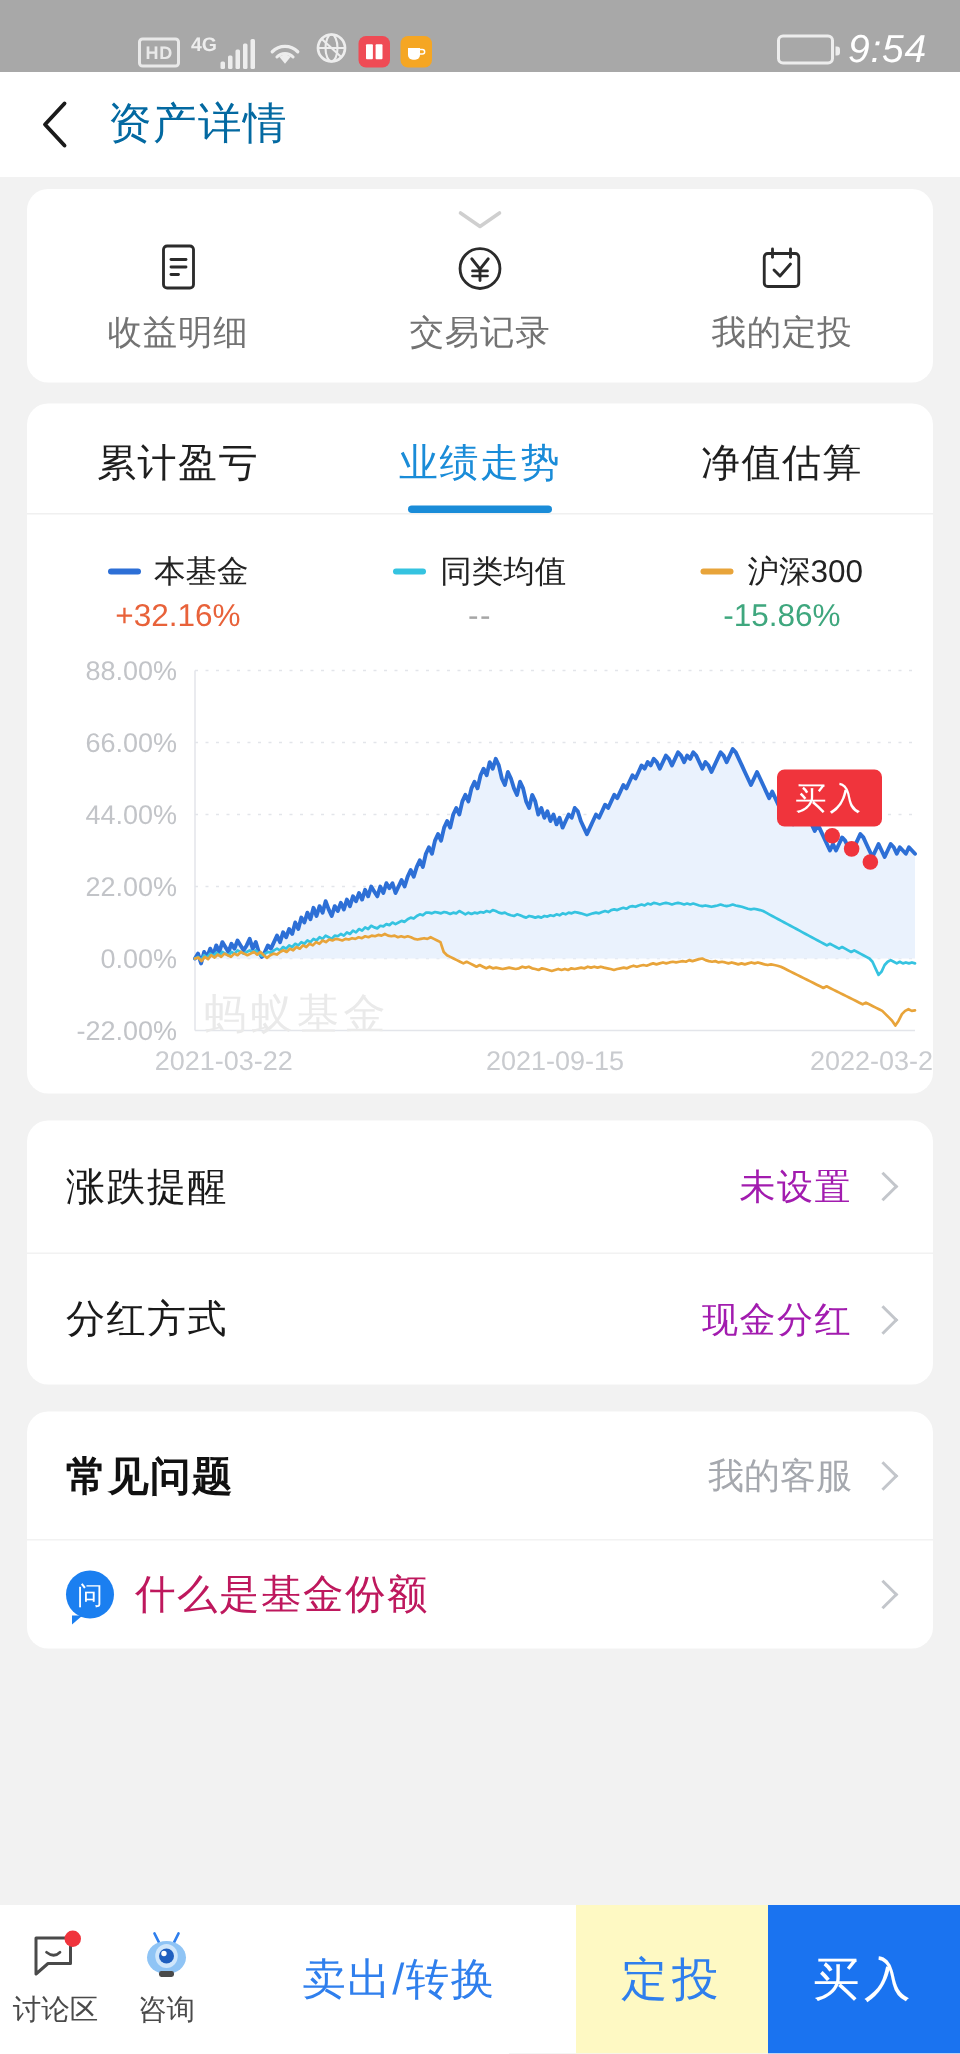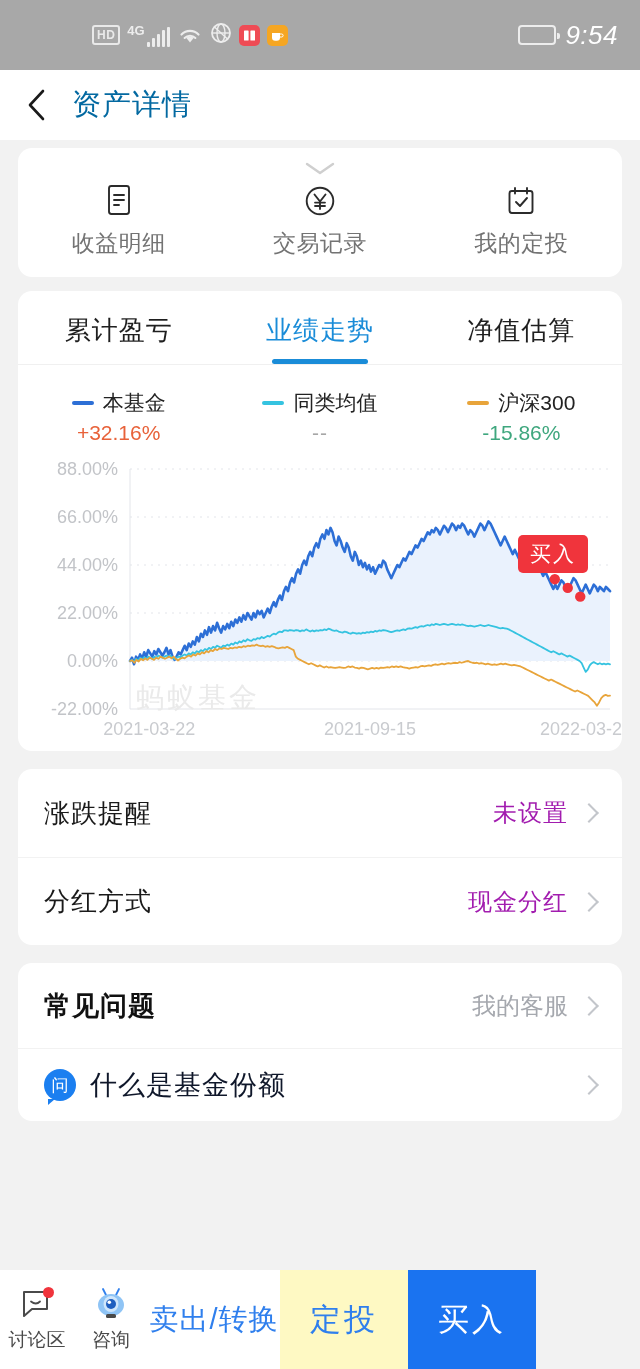--- a/index.html
+++ b/index.html
@@ -6,23 +6,23 @@
   html, body {
     width: 640px; height: 1369px;
     font-family: "Liberation Sans", "DejaVu Sans", sans-serif;
     background: #f2f2f2;
     overflow: hidden;
   }
   body { position: relative; }
 
   
   .statusbar {
-    height: 70px; background: #a8a8a8;
-    display: flex; align-items: center;
-    padding: 10px 22px;
+    height: 48px; background: #a8a8a8;
+    display: flex; align-items: flex-end;
+    padding: 0 22px;
     position: relative;
   }
   .sb-left { display: flex; align-items: center; gap: 7px; margin-left: 70px; }
   .sb-right { position: absolute; right: 22px; display: flex; align-items: center; gap: 9px; font-style: italic; }
   .hd-badge {
     border: 2px solid #e9e9e9; border-radius: 3px;
     color: #e9e9e9; font-size: 12px; line-height: 1;
     padding: 2px 3px; font-weight: bold; letter-spacing: .5px;
   }
   .net4g { display: flex; align-items: flex-end; gap: 2px; }
@@ -120,25 +120,25 @@
   .faq-item { display:flex; align-items:center; padding:0 26px; height:72px; gap:14px; }
   .q-bubble {
     width:32px; height:32px; background:#1b7ff0; border-radius:50%;
     color:#fff; font-size:17px; display:flex; align-items:center; justify-content:center;
     position:relative; flex:none;
   }
   .q-bubble::after {
     content:""; position:absolute; left:4px; bottom:-4px;
     width:0; height:0; border-left:7px solid #1b7ff0; border-bottom:6px solid transparent;
   }
-  .faq-q { flex:1; font-size:27px; color:#0f172a; letter-spacing:1px; }
+  .faq-q { flex:1; font-size:27px; color:#be185d; letter-spacing:1px; }
 
   
   .bottombar {
-    position:absolute; left:0; bottom:0; width:536px; height:99px;
+    position:absolute; left:0; bottom:0; width:640px; height:99px;
     background:#ffffff; display:flex; align-items:center;
   }
   .bb-ico-item {
     width:74px; display:flex; flex-direction:column; align-items:center; gap:5px;
   }
   .bb-ico { width:36px; height:36px; position:relative; display:flex; align-items:center; justify-content:center; }
   .bb-dot { position:absolute; right:1px; top:1px; width:11px; height:11px; background:#f0343c; border-radius:50%; }
   .bb-lab { font-size:19px; color:#4a4a4a; }
   .bb-sell {
     flex:1; text-align:center; font-size:29px; color:#2f7fed; letter-spacing:1px;

